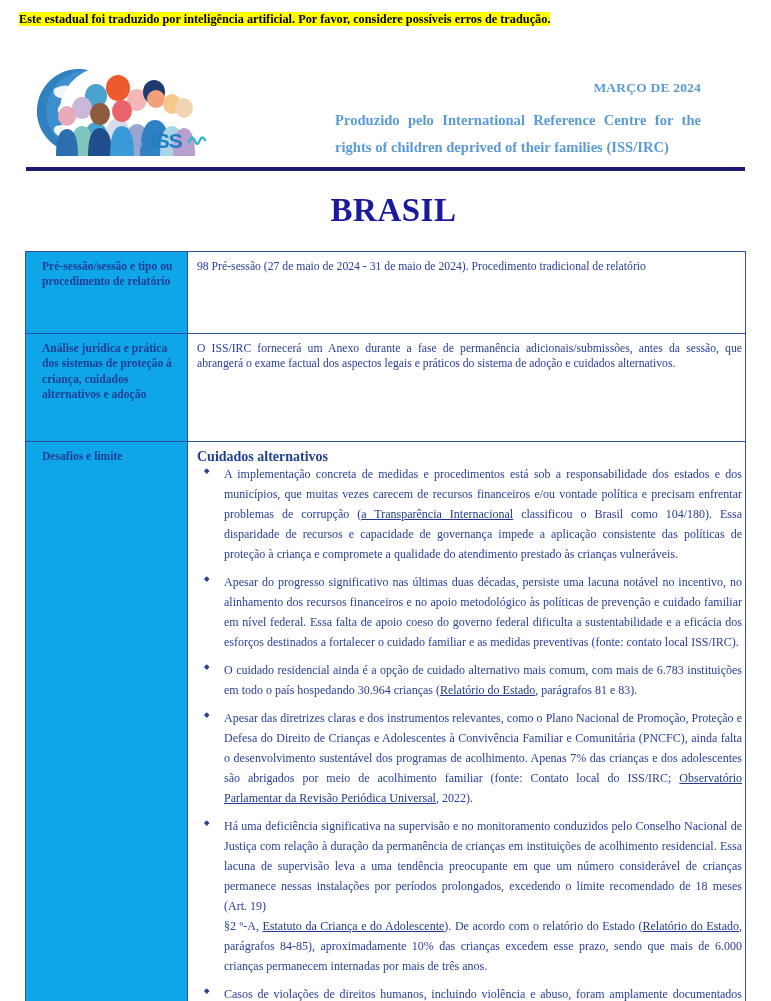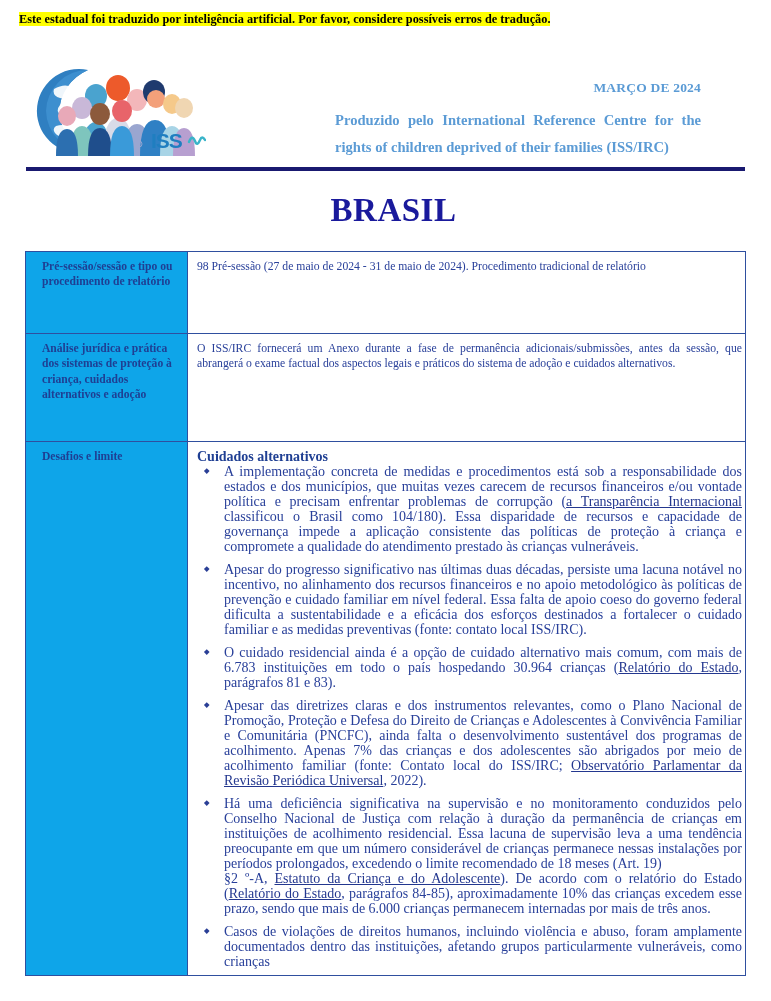--- a/index.html
+++ b/index.html
@@ -156,22 +156,22 @@
   ul.bul {
     margin: 0;
     padding: 0;
     list-style: none;
   }
   ul.bul > li {
     position: relative;
     padding-left: 27px;
     margin-bottom: 8px;
     text-align: justify;
-    font-size: 14px;
-    line-height: 15px;
+    font-size: 12px;
+    line-height: 20px;
     color: #29409a;
   }
   ul.bul > li:last-child { margin-bottom: 0; }
   ul.bul > li::before {
     content: "";
     position: absolute;
     left: 8px;
     top: 5px;
     width: 3.5px;
     height: 3.5px;

